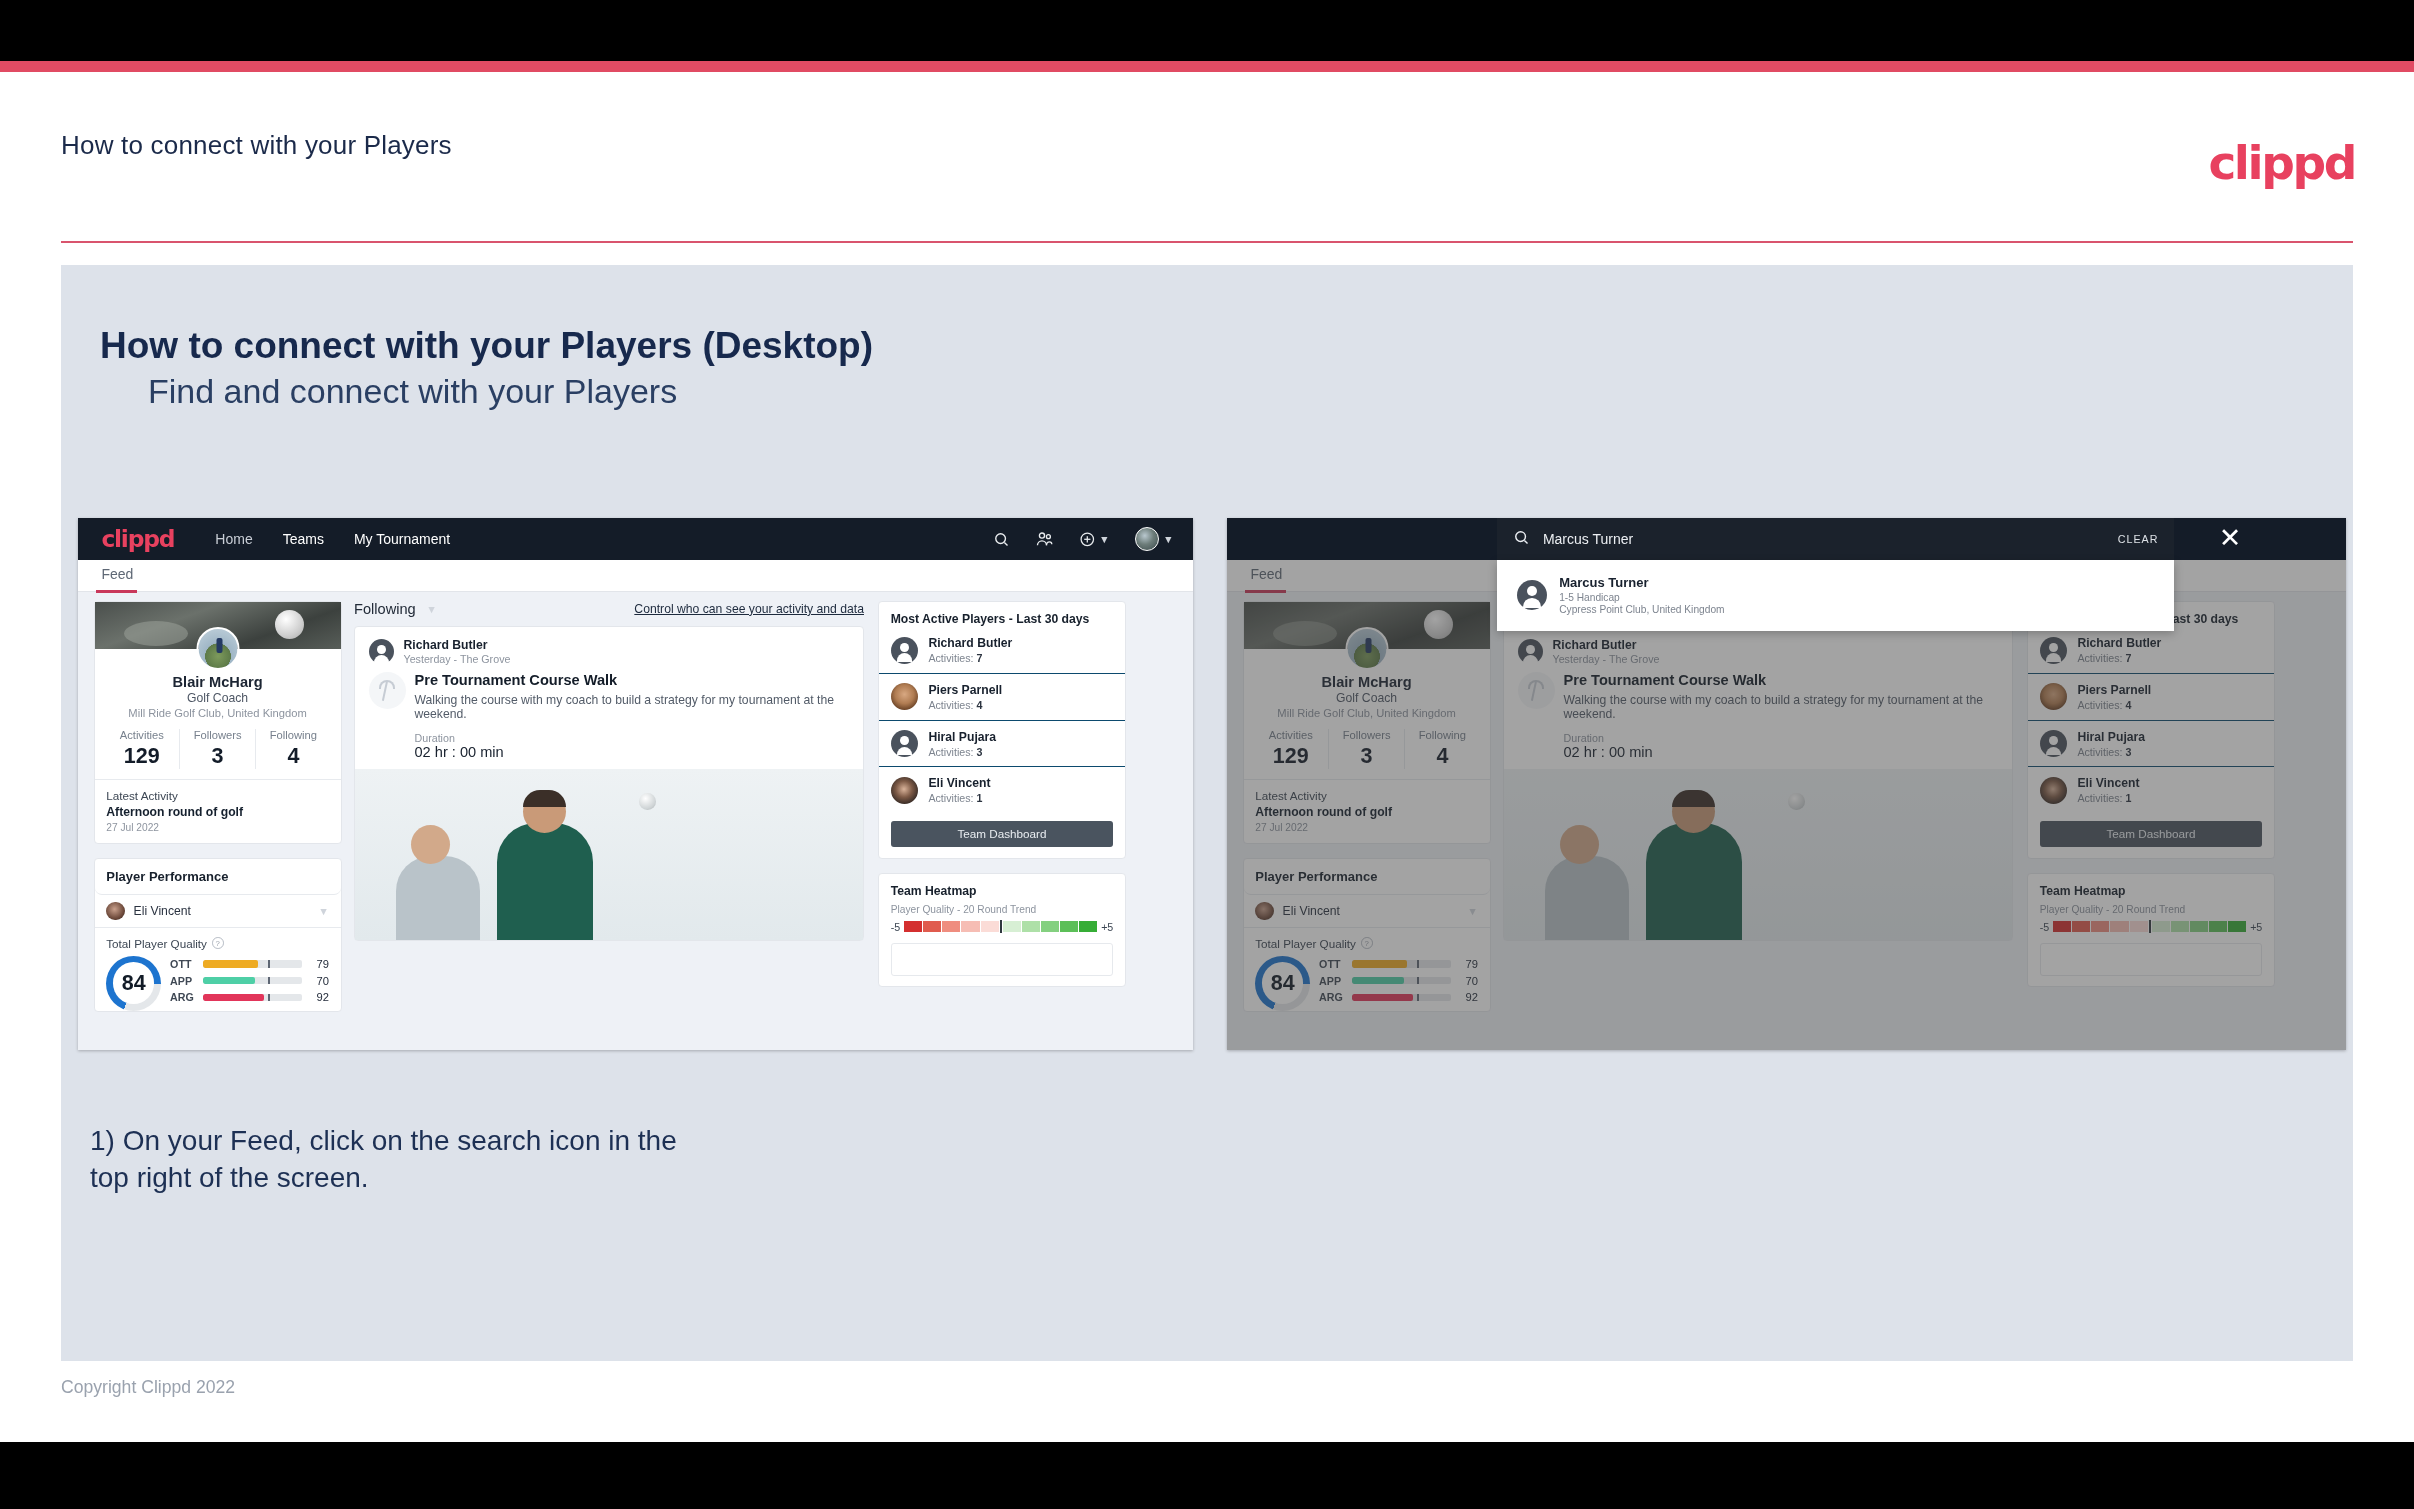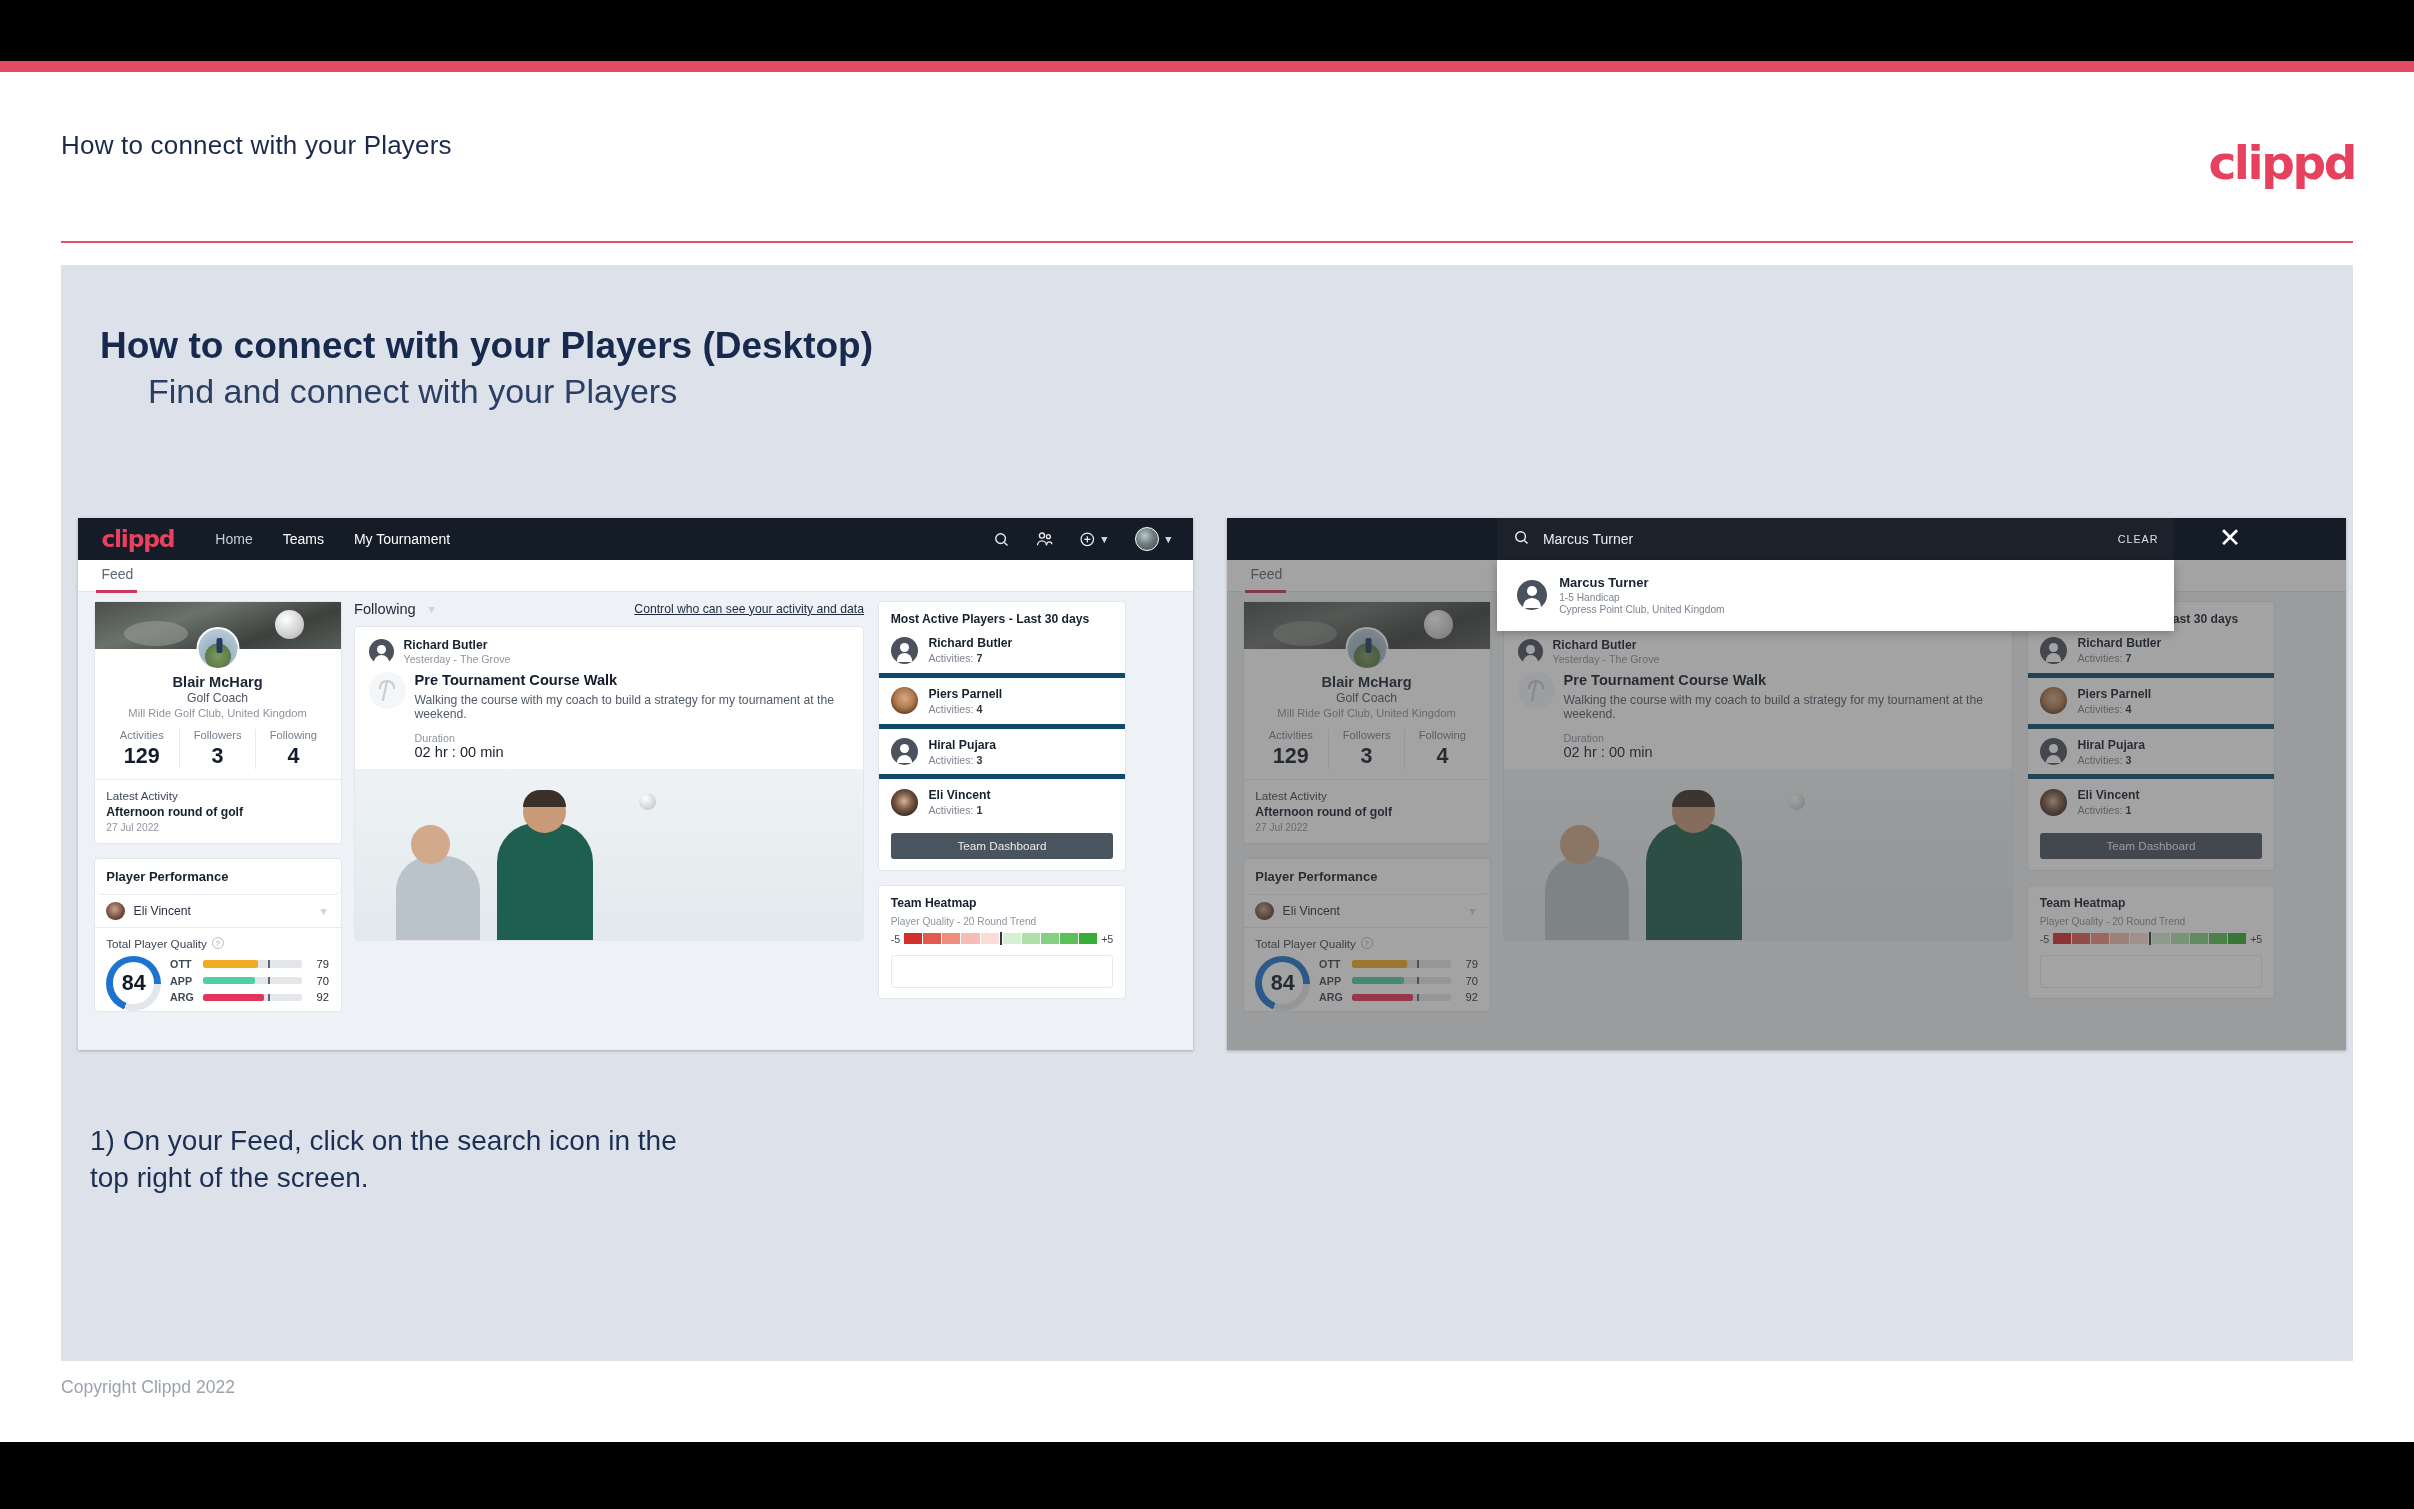--- a/index.html
+++ b/index.html
@@ -130,21 +130,21 @@
   .ph-ball{position:absolute;left:56%;top:14%;width:16.6px;height:16.6px;border-radius:50%;background:radial-gradient(circle at 38% 32%,#fff,#cfd4d6 65%,#a9b0b2 100%);}
   .ph-p1{position:absolute;left:28%;bottom:0;width:96px;height:117px;background:#1f5f4f;border-radius:39px 39px 0 0;}
   .ph-p1h{position:absolute;left:33%;bottom:107px;width:43px;height:43px;border-radius:50%;background:#c99a78;}
   .ph-p1hair{position:absolute;left:33%;bottom:133px;width:43px;height:17.6px;border-radius:21.5px 21.5px 0 0;background:#3b2f28;}
   .ph-p2{position:absolute;left:8%;bottom:0;width:84px;height:84px;background:#b9c3c9;border-radius:35px 35px 0 0;}
   .ph-p2h{position:absolute;left:11%;bottom:76px;width:39px;height:39px;border-radius:50%;background:#d2a98a;}
 
   
   .map-head { padding:9.8px 11.7px 2px; font-size:12.2px; font-weight:bold; color:#17202c;}
   .pl-row { display:flex; align-items:center; padding:8.8px 11.7px; }
-  .pl-row + .pl-row { border-top:5px solid #0c4a6e;}
+  .pl-row + .pl-row { border-top:1px solid #0c4a6e;}
   .pl-av { width:27px; height:27px; border-radius:50%; margin-right:10.7px; flex:0 0 27px; position:relative; background:#4a525d;}
   .pl-av.generic:before{content:"";position:absolute;left:9.3px;top:5.9px;width:8.8px;height:8.8px;border-radius:50%;background:#fff;}
   .pl-av.generic:after{content:"";position:absolute;left:5.9px;top:16.6px;width:15.6px;height:8.8px;border-radius:7.8px 7.8px 0 0;background:#fff;}
   .pl-av.photo1{background:radial-gradient(circle at 50% 42%,#d8a882 0%,#b07c52 45%,#6c4427 75%,#3a2a1c 100%);}
   .pl-av.photo2{background:radial-gradient(circle at 48% 45%,#d9b39a 0%,#7d5a46 40%,#2b2320 80%);}
   .pl-nm { font-size:12.2px; font-weight:bold; color:#18212e;}
   .pl-sub { font-size:10.7px; color:#7d848f; margin-top:2px;}
   .pl-sub b{color:#2c3440;}
   .btn-dash { margin:7.8px 11.7px 11.7px; height:26px; background:#4a545f; color:#e9edf1; font-size:11.7px; display:flex; align-items:center; justify-content:center; border-radius:2.9px;}
 

